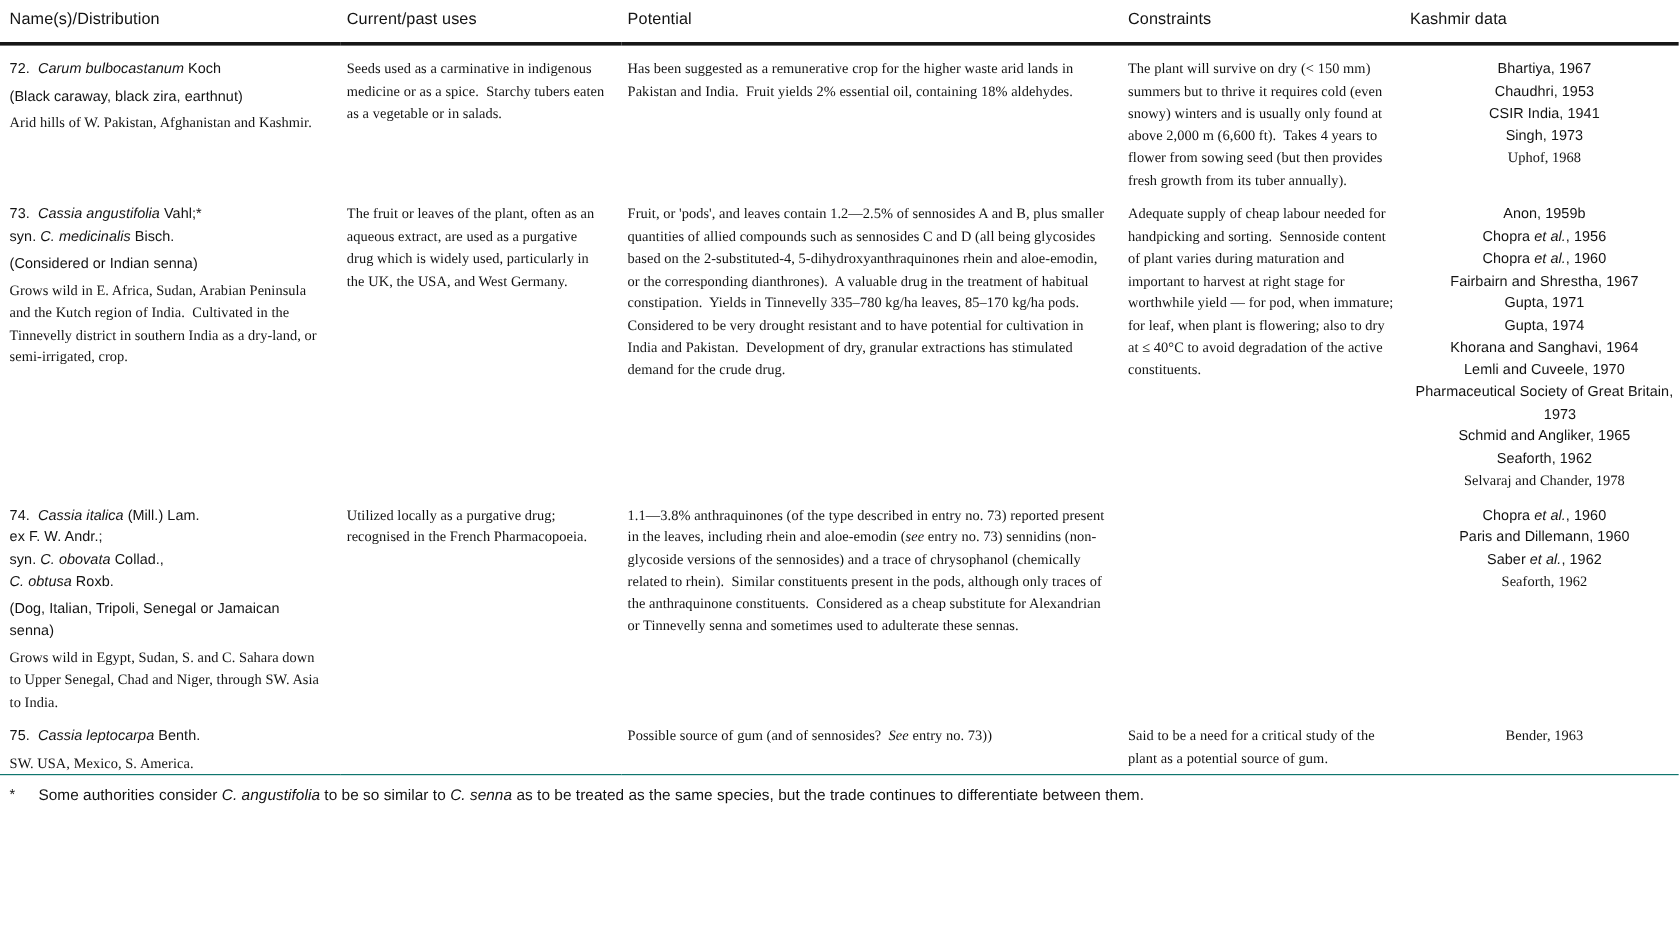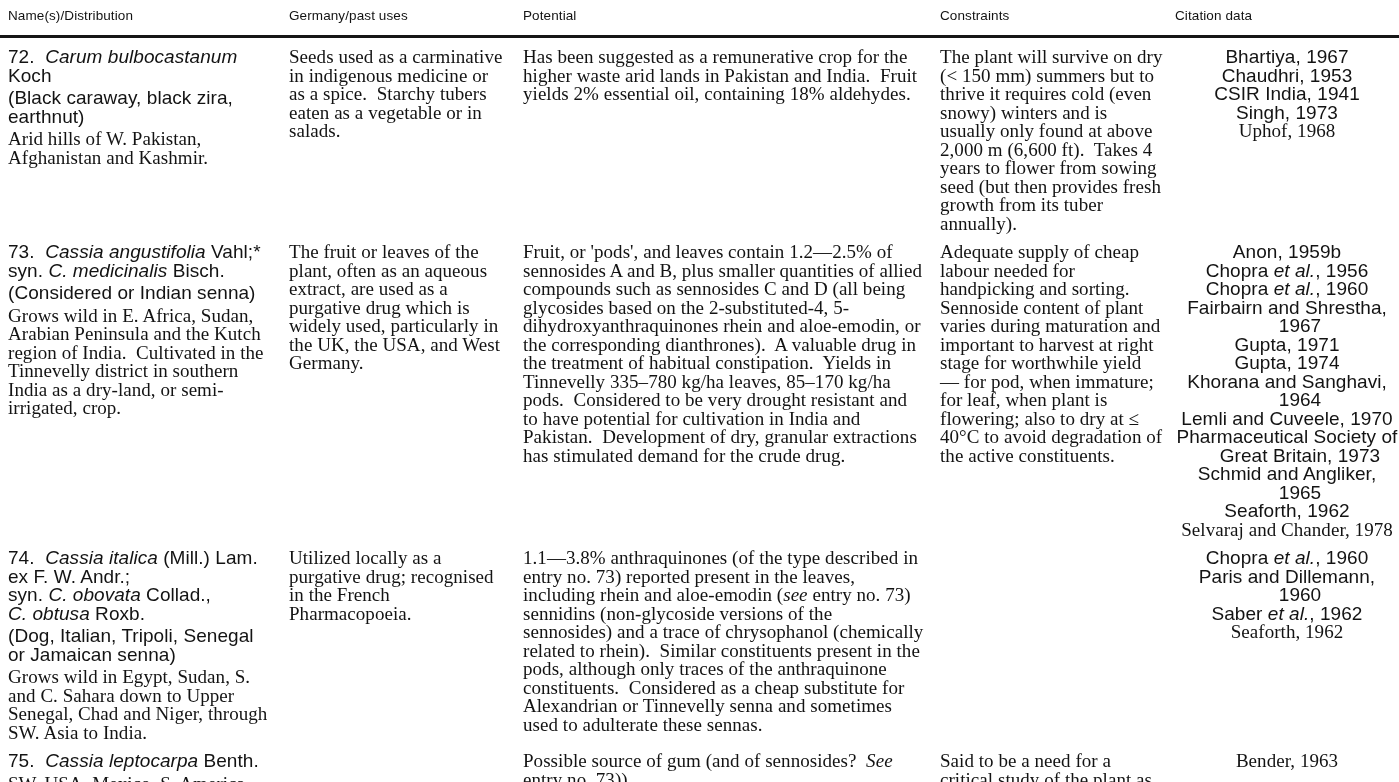--- a/index.html
+++ b/index.html
@@ -21,21 +21,21 @@
     font-weight: normal;
     font-size: 13.5px;
     vertical-align: top;
     padding: 8px 6px 12px 5px;
     border-bottom: 3px solid #161616;
     letter-spacing: 0.1px;
   }
   thead th.c1 { padding-left: 8px; }
   tbody td {
     vertical-align: top;
-    font-size: 19px;
+    font-size: 12px;
     line-height: 18.5px;
     padding: 10px 8px 0 5px;
     letter-spacing: 0.05px;
   }
   tbody td.cell-name { padding-left: 8px; padding-right: 14px; }
   tbody td.cell-uses { padding-right: 12px; }
   tbody td.cell-potential { padding-right: 10px; }
   tbody td.cell-constraints { padding-right: 6px; }
   tbody td.cell-citations { padding-right: 0; }
   tbody tr:last-child td { border-bottom: 1px solid #0f766e; }
@@ -74,24 +74,24 @@
     <colgroup>
       <col style="width:284px">
       <col style="width:234px">
       <col style="width:417px">
       <col style="width:235px">
       <col style="width:229px">
     </colgroup>
     <thead>
       <tr>
         <th class="c1">Name(s)/Distribution</th>
-        <th>Germany/past uses</th>
+        <th>Current/past uses</th>
         <th>Potential</th>
         <th>Constraints</th>
-        <th>Citation data</th>
+        <th>Kashmir data</th>
       </tr>
     </thead>
     <tbody>
         <tr>
           <td class="cell-name">
             <div class="para"><span>72.  </span><i>Carum bulbocastanum</i><span> Koch</span></div>
             <div class="para"><span>(Black caraway, black zira, earthnut)</span></div>
             <div class="para"><span>Arid hills of W. Pakistan, Afghanistan and Kashmir.</span></div>
           </td>
           <td class="cell-uses">
@@ -175,14 +175,15 @@
           </td>
           <td class="cell-citations">
             <div class="para citation"><span>Bender, 1963</span></div>
           </td>
         </tr>
       </tbody>
   </table>
 
   <div class="footnote">
     <span class="fn-marker">*</span>
+    <span class="fn-text"><span>Some authorities consider </span><i>C. angustifolia</i><span> to be so similar to </span><i>C. senna</i><span> as to be treated as the same species, but the trade continues to differentiate between them.</span></span>
   </div>
 </div>
 
 </body></html>

